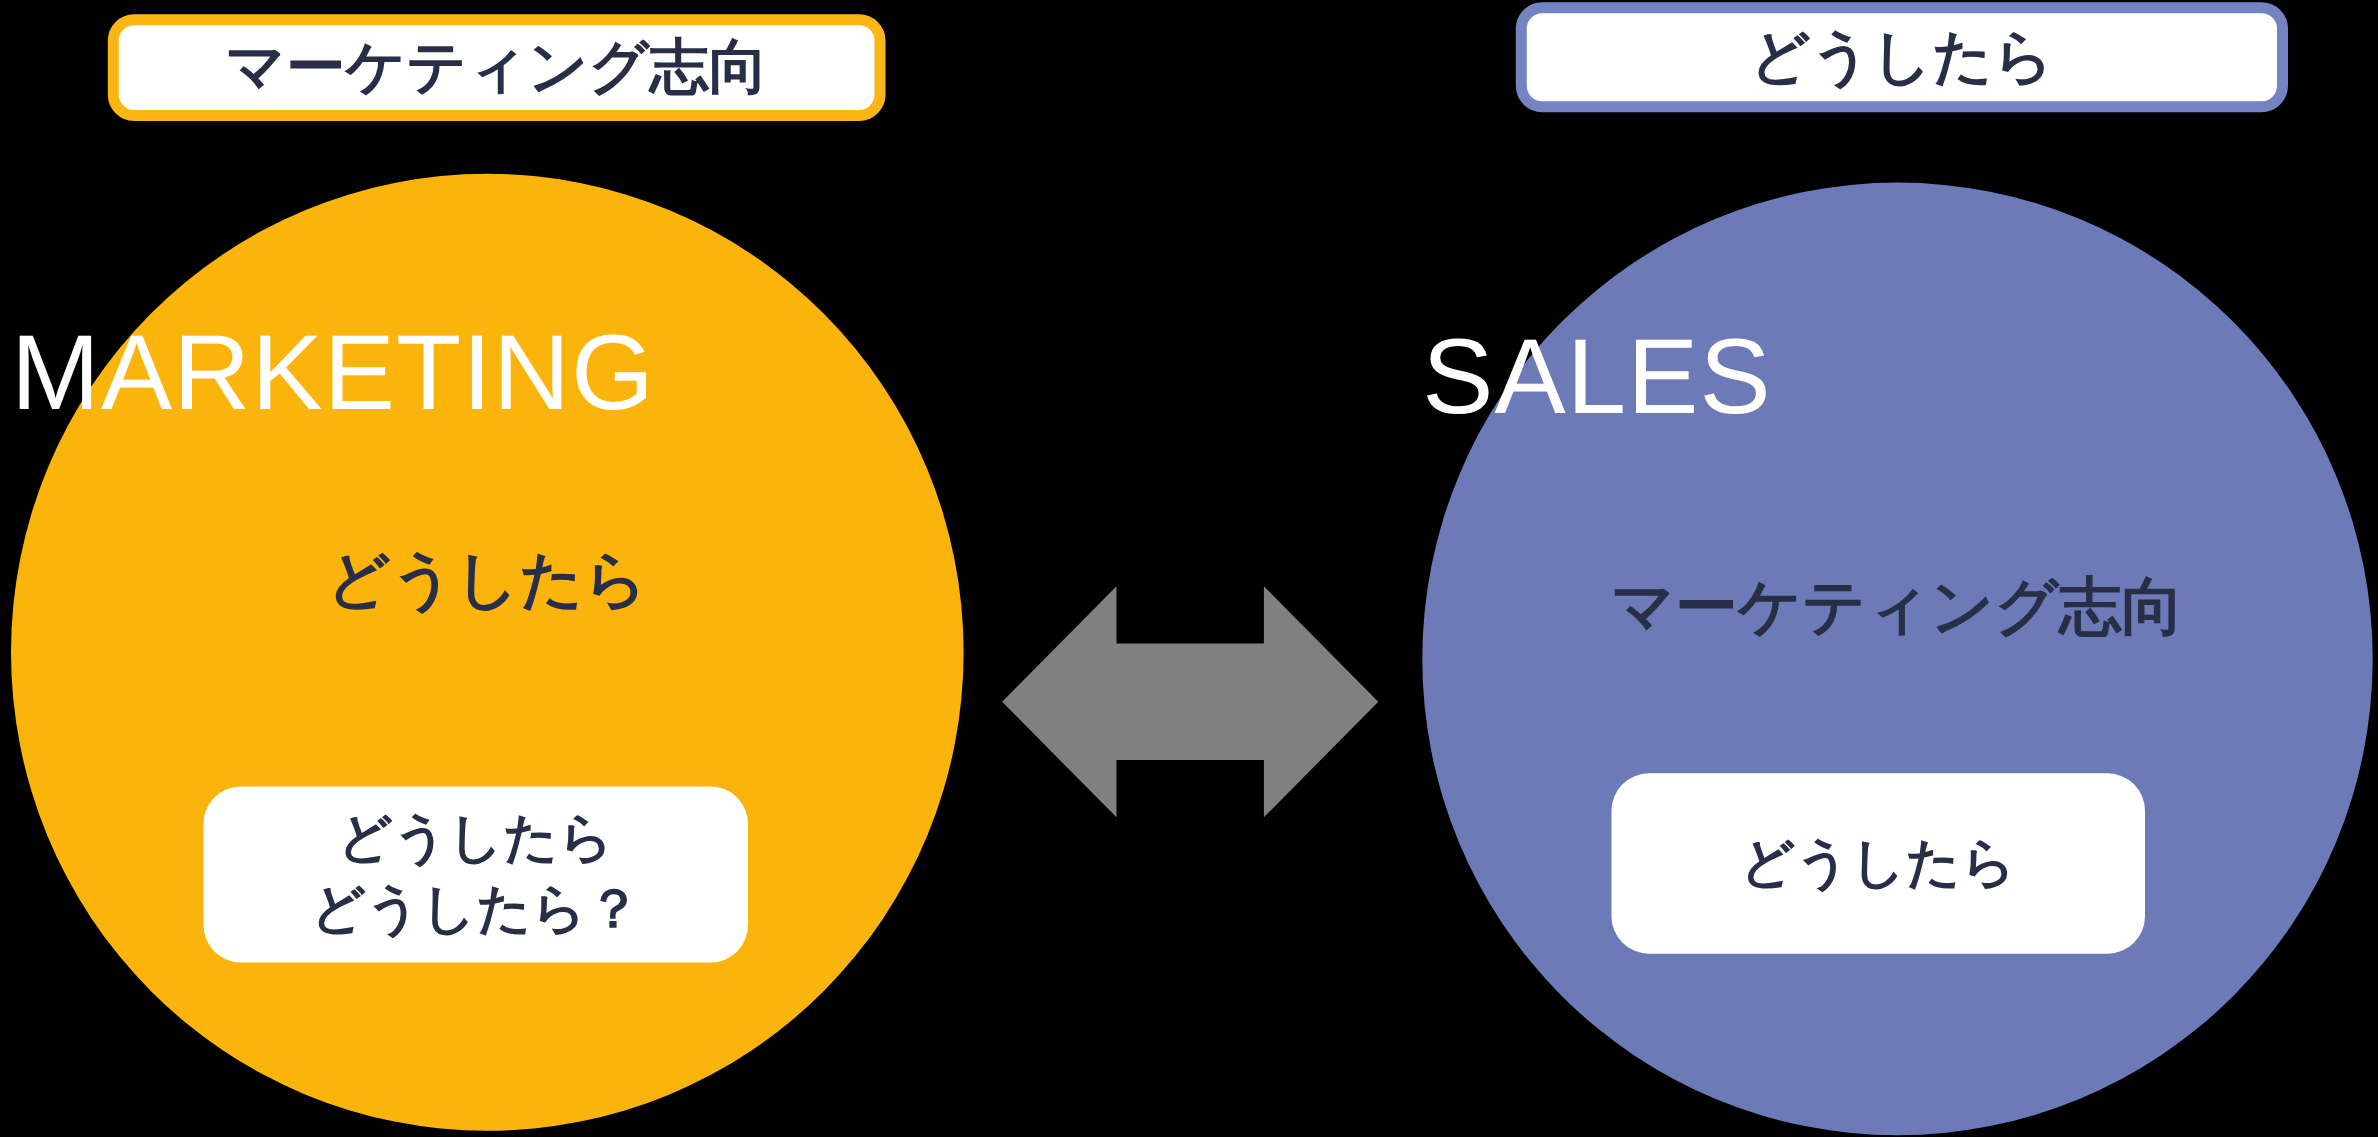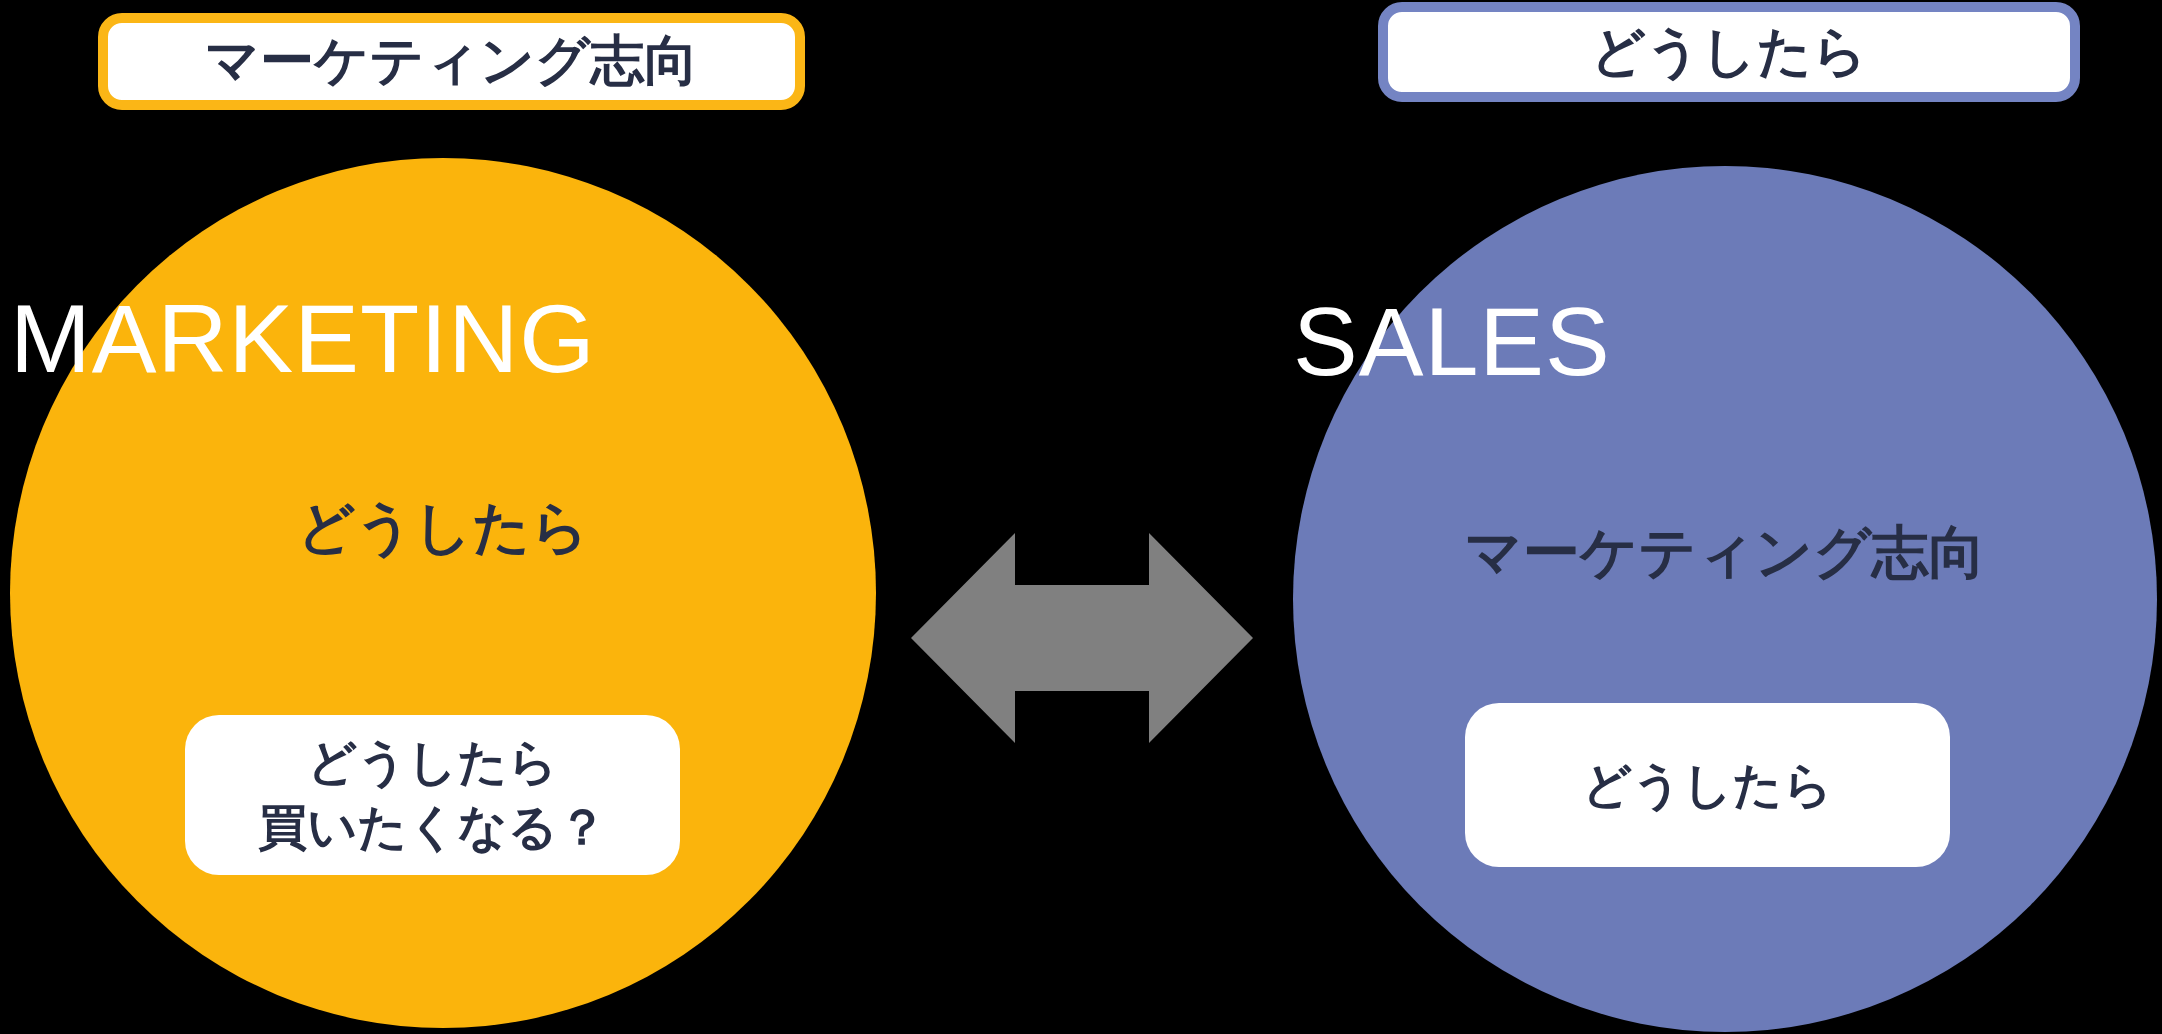--- a/index.html
+++ b/index.html
@@ -127,21 +127,21 @@
     <span>どうしたら</span>
   </div>
 
   <div class="circle circle-marketing">
     <div class="circle-title">MARKETING</div>
     <div class="circle-desc">
       <div>どうしたら</div>
     </div>
     <div class="question-box">
       <div>どうしたら</div>
-      <div>買いたくなる？</div>
+      <div>どうしたら？</div>
     </div>
   </div>
 
   <div class="arrow-wrap">
     <svg viewBox="0 0 342 210" xmlns="http://www.w3.org/2000/svg" aria-hidden="true">
       <polygon points="0,105 104,0 104,52 238,52 238,0 342,105 238,210 238,158 104,158 104,210"></polygon>
     </svg>
   </div>
 
   <div class="circle circle-sales">

